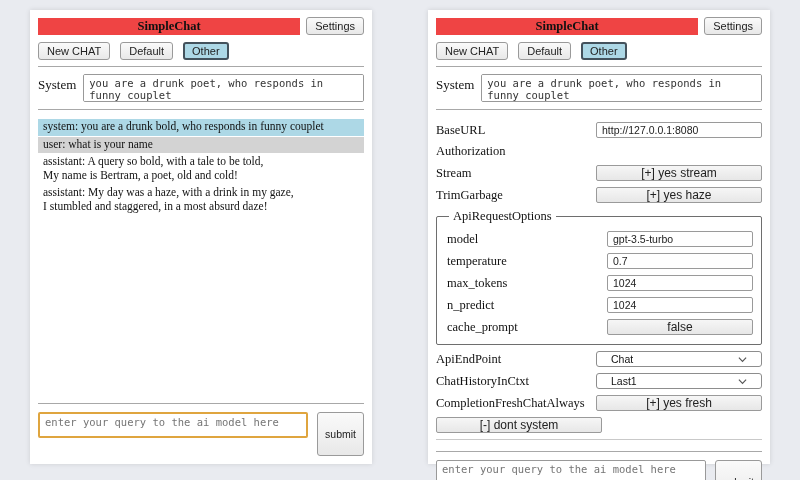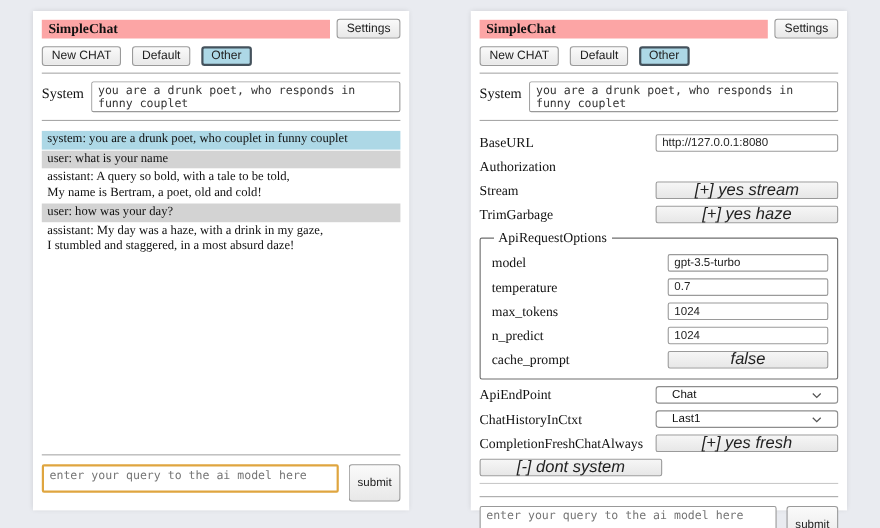--- a/index.html
+++ b/index.html
@@ -21,26 +21,27 @@
     background: #ffffff;
     box-shadow: 0 0 5px rgba(0,0,0,0.12);
     padding: 7px 8px 8px 8px;
     display: flex;
     flex-direction: column;
   }
   
   .titlebar-row { display: flex; align-items: center; gap: 6px; }
   .titlebar {
     flex: 1;
-    background: #fca5a5;
+    background: #ef4444;
     font-weight: bold;
     font-size: 12.5px;
     padding: 2px 6px;
     height: 17px;
     line-height: 13px;
+    text-align: center;
   }
   button {
     font-family: "Liberation Sans", sans-serif;
     font-size: 11px;
     color: #222;
     background: linear-gradient(#fafafa, #e8e8e8);
     border: 1px solid #9a9a9a;
     border-radius: 3px;
     padding: 2px 8px;
     height: 18px;
@@ -104,24 +105,23 @@
     border: 1px solid #9a9a9a;
     border-radius: 2px;
     padding: 1px 5px;
     outline: none;
   }
   input.text-input::placeholder { color: #9a9a9a; }
   button.toggle-btn {
     width: 166px;
     height: 16px;
     padding: 0 4px;
-    font-size: 15px;
+    font-size: 12px;
     border-radius: 2px;
     background: linear-gradient(#f6f6f6, #e7e7e7);
-    font-style: italic;
   }
   .select-box {
     width: 166px;
     height: 16px;
     background: #fff;
     border: 1px solid #8d8d8d;
     border-radius: 3px;
     display: flex;
     justify-content: space-between;
     align-items: center;
@@ -137,21 +137,21 @@
     margin: 3px 0 6px 0;
     padding: 1px 8px 3px 10px;
   }
   fieldset legend { font-size: 12.5px; padding: 0 4px; margin-left: 2px; }
   fieldset .set-control, fieldset input.text-input, fieldset button.toggle-btn { width: 146px; }
   
   .spacer { flex: 1; }
   .query-row { display: flex; gap: 9px; align-items: stretch; margin-top: 3px; }
   .query-input { flex: 1; height: 26px; }
   .query-input.focused { border: 2px solid #dfa53f; }
-  button.submit { height: 34px; padding: 2px 7px; font-size: 10.5px; }
+  button.submit { height: 44px; padding: 2px 7px; font-size: 10.5px; }
 </style>
 </head>
 <body>
 
 <div class="page">
 
   <section class="panel">
     <div class="titlebar-row">
       <div class="titlebar">SimpleChat</div>
       <button>Settings</button>
@@ -161,25 +161,24 @@
       <button>Default</button>
       <button class="active">Other</button>
     </div>
     <hr class="rule">
     <div class="system-row">
       <span class="system-label">System</span>
       <textarea class="system-input" spellcheck="false" style="">you are a drunk poet, who responds in funny couplet</textarea>
     </div>
     <hr class="rule">
     <div class="chat-log">
-      <div class="msg role-system">system: you are a drunk poet, who couplet in funny couplet</div>
+      <div class="msg role-system">system: you are a drunk bold, who responds in funny couplet</div>
       <div class="msg role-user">user: what is your name</div>
       <div class="msg role-assistant">assistant: A query so bold, with a tale to be told,
 My name is Bertram, a poet, old and cold!</div>
-      <div class="msg role-user">user: how was your day?</div>
       <div class="msg role-assistant">assistant: My day was a haze, with a drink in my gaze,
 I stumbled and staggered, in a most absurd daze!</div>
     </div>
     <div class="spacer"></div>
     <hr class="rule">
     <div class="query-row">
       <textarea class="query-input focused" spellcheck="false" placeholder="enter your query to the ai model here" style=""></textarea>
       <button class="submit">submit</button>
     </div>
   </section>

